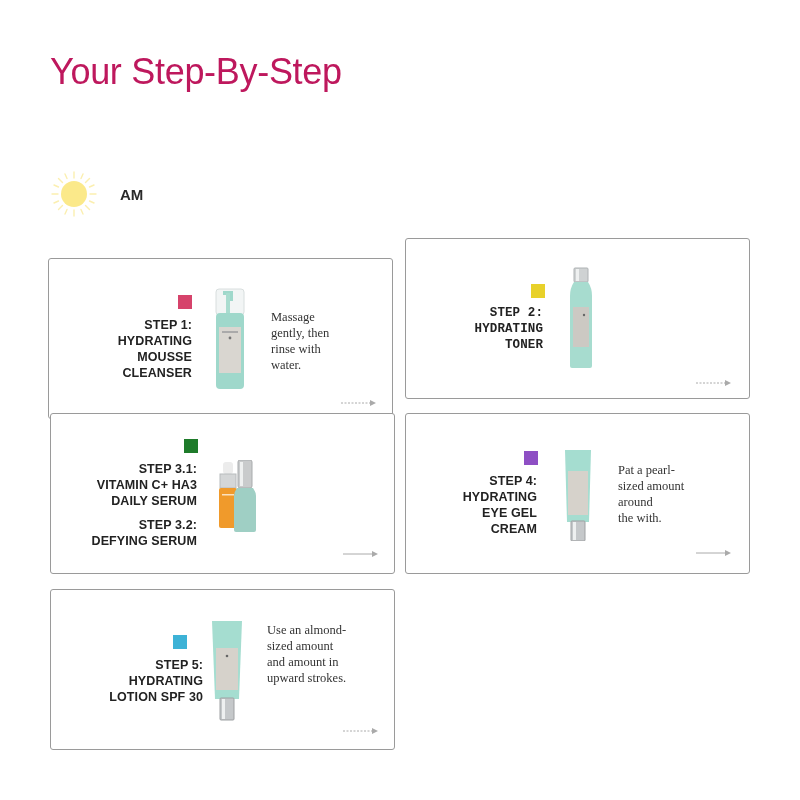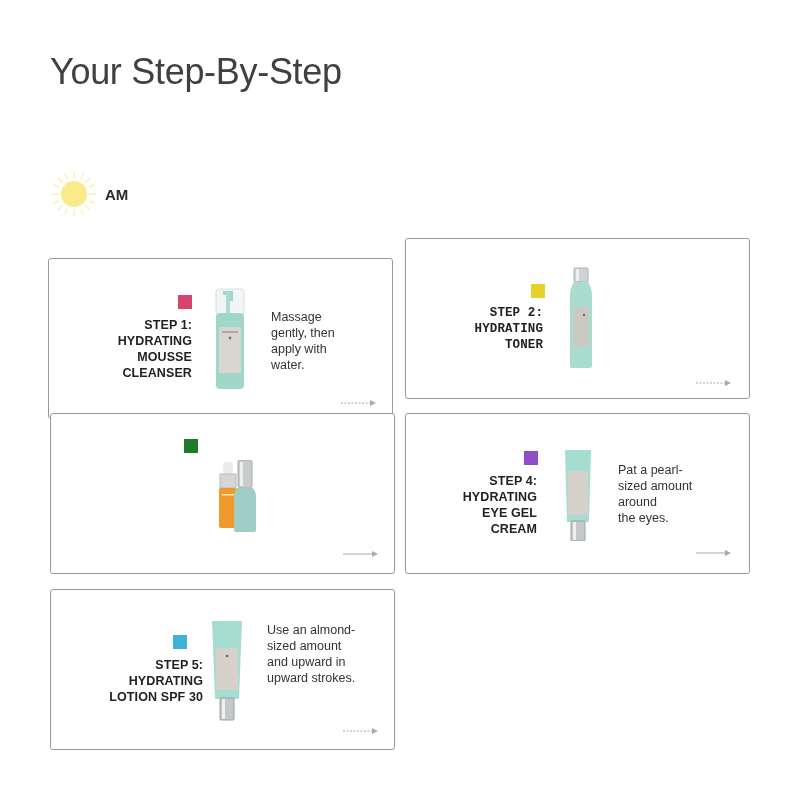--- a/index.html
+++ b/index.html
@@ -3,48 +3,48 @@
 <meta charset="utf-8">
 <style>
   * { box-sizing: border-box; margin: 0; padding: 0; }
   html, body { width: 800px; height: 800px; background: #ffffff; overflow: hidden; }
   body { font-family: "DejaVu Sans", "Liberation Sans", sans-serif; color: #222; position: relative; }
 
   .title {
     position: absolute; left: 50px; top: 50px;
     font-family: "Liberation Sans", sans-serif;
     font-size: 36px; line-height: 44px; font-weight: 400;
-    color: #404040; letter-spacing: -0.3px;
+    color: #be185d; letter-spacing: -0.3px;
   }
   .title span { display: block; }
 
   .am-row { position: absolute; left: 50px; top: 170px; display: flex; align-items: center; }
   .sun { width: 48px; height: 48px; position: relative; }
-  .am-label { margin-left: 7px; font-family: "Liberation Sans", sans-serif; font-weight: 700; font-size: 15px; color: #2a2a2a; }
+  .am-label { margin-left: 22px; font-family: "Liberation Sans", sans-serif; font-weight: 700; font-size: 15px; color: #2a2a2a; }
 
   .card {
     position: absolute; width: 345px; height: 161px;
     border: 1px solid #9a9a9a; border-radius: 3px; background: #fff;
   }
   .c1 { left: 48px; top: 238px; margin-top: 20px; }
   .c2 { left: 405px; top: 238px; }
   .c3 { left: 50px; top: 413px; }
   .c4 { left: 405px; top: 413px; }
   .c5 { left: 50px; top: 589px; }
 
   .swatch { position: absolute; width: 14px; height: 14px; }
   .step-name {
     position: absolute; text-align: right;
     font-family: "Liberation Sans", sans-serif; font-weight: 700;
     font-size: 12.5px; line-height: 16px; color: #222; letter-spacing: 0.1px;
   }
   .step-name span { display: block; }
   .step-name .gap { height: 8px; }
   .desc {
-    position: absolute; font-family: Liberation Sans, sans-serif;
+    position: absolute; font-family: Liberation Serif, serif;
     font-size: 12.5px; line-height: 16px; color: #333;
   }
   .desc span { display: block; }
   .arrow { position: absolute; width: 36px; height: 8px; }
   .product { position: absolute; }
 </style>
 </head>
 <body>
 
 <div class="title">
@@ -93,21 +93,21 @@
       <rect x="11" y="6" width="4" height="20" fill="#a9dccf"></rect>
       <rect x="1" y="26" width="28" height="76" rx="4" fill="#9fd8cb"></rect>
       <rect x="4" y="40" width="22" height="46" fill="#d9d6d0"></rect>
       <rect x="7" y="44" width="16" height="2" fill="#aaa"></rect>
       <circle cx="15" cy="51" r="1.4" fill="#777"></circle>
     </svg>
   </div>
   <div class="desc" style="left:222px;top:50px;">
     <span>Massage</span>
     <span>gently, then</span>
-    <span>apply with</span>
+    <span>rinse with</span>
     <span>water.</span>
   </div>
   <svg class="arrow" style="left:292px;top:140px;" viewBox="0 0 36 8">
     <line x1="0" y1="4" x2="30" y2="4" stroke="#aaa" stroke-dasharray="2 1.5"></line>
     <path d="M29 1 L35 4 L29 7z" fill="#aaa"></path>
   </svg>
 </div>
 
 <div class="card c2">
   <div class="swatch" style="left:125px;top:45px;background:#E8D12A;"></div>
@@ -126,20 +126,28 @@
     </svg>
   </div>
   <svg class="arrow" style="left:290px;top:140px;" viewBox="0 0 36 8">
     <line x1="0" y1="4" x2="30" y2="4" stroke="#aaa" stroke-dasharray="2 1.5"></line>
     <path d="M29 1 L35 4 L29 7z" fill="#aaa"></path>
   </svg>
 </div>
 
 <div class="card c3">
   <div class="swatch" style="left:133px;top:25px;background:#1E7B2A;"></div>
+  <div class="step-name" style="right:197px;top:47px;">
+    <span>STEP 3.1:</span>
+    <span>VITAMIN C+ HA3</span>
+    <span>DAILY SERUM</span>
+    <span class="gap"></span>
+    <span>STEP 3.2:</span>
+    <span>DEFYING SERUM</span>
+  </div>
   <div class="product" style="left:166px;top:46px;">
     <svg width="40" height="74" viewBox="0 0 40 74">
       <rect x="6" y="2" width="10" height="12" rx="3" fill="#ececec"></rect>
       <rect x="3" y="14" width="16" height="14" fill="#d4d6d7" stroke="#b8bbbd"></rect>
       <rect x="2" y="28" width="18" height="40" rx="2" fill="#F09A2B"></rect>
       <rect x="5" y="34" width="12" height="1.5" fill="#fff" opacity=".7"></rect>
       <rect x="21" y="0" width="14" height="28" rx="2" fill="#c9cbcc" stroke="#a8abad"></rect>
       <rect x="23" y="2" width="3" height="24" fill="#eef0f0"></rect>
       <path d="M20 28 h16 q3 4 3 8 v34 q0 2 -2 2 h-18 q-2 0 -2 -2 v-34 q0 -4 3 -8z" fill="#9fcfc4"></path>
     </svg>
@@ -163,21 +171,21 @@
       <path d="M1 1 h26 l-2 72 h-22z" fill="#a5ddd0"></path>
       <rect x="4" y="22" width="20" height="44" fill="#d6d2cb"></rect>
       <rect x="7" y="72" width="14" height="20" rx="1" fill="#c5c8ca" stroke="#9ea1a3"></rect>
       <rect x="9" y="73" width="3" height="18" fill="#eef0f0"></rect>
     </svg>
   </div>
   <div class="desc" style="left:212px;top:48px;">
     <span>Pat a pearl-</span>
     <span>sized amount</span>
     <span>around</span>
-    <span>the eyes.</span>
+    <span>the with.</span>
   </div>
   <svg class="arrow" style="left:290px;top:135px;" viewBox="0 0 36 8">
     <line x1="0" y1="4" x2="30" y2="4" stroke="#aaa"></line>
     <path d="M29 1 L35 4 L29 7z" fill="#aaa"></path>
   </svg>
 </div>
 
 <div class="card c5">
   <div class="swatch" style="left:122px;top:45px;background:#3DB2D6;"></div>
   <div class="step-name" style="right:191px;top:67px;">
@@ -190,20 +198,20 @@
       <path d="M1 1 h30 l-3 78 h-24z" fill="#a5ddd0"></path>
       <rect x="5" y="28" width="22" height="42" fill="#d6d2cb"></rect>
       <circle cx="16" cy="36" r="1.3" fill="#666"></circle>
       <rect x="9" y="78" width="14" height="22" rx="1" fill="#c5c8ca" stroke="#9ea1a3"></rect>
       <rect x="11" y="79" width="3" height="20" fill="#eef0f0"></rect>
     </svg>
   </div>
   <div class="desc" style="left:216px;top:32px;">
     <span>Use an almond-</span>
     <span>sized amount</span>
-    <span>and upward in</span>
+    <span>and amount in</span>
     <span>upward strokes.</span>
   </div>
   <svg class="arrow" style="left:292px;top:137px;" viewBox="0 0 36 8">
     <line x1="0" y1="4" x2="30" y2="4" stroke="#aaa" stroke-dasharray="2 1.5"></line>
     <path d="M29 1 L35 4 L29 7z" fill="#aaa"></path>
   </svg>
 </div>
 
 </body></html>

